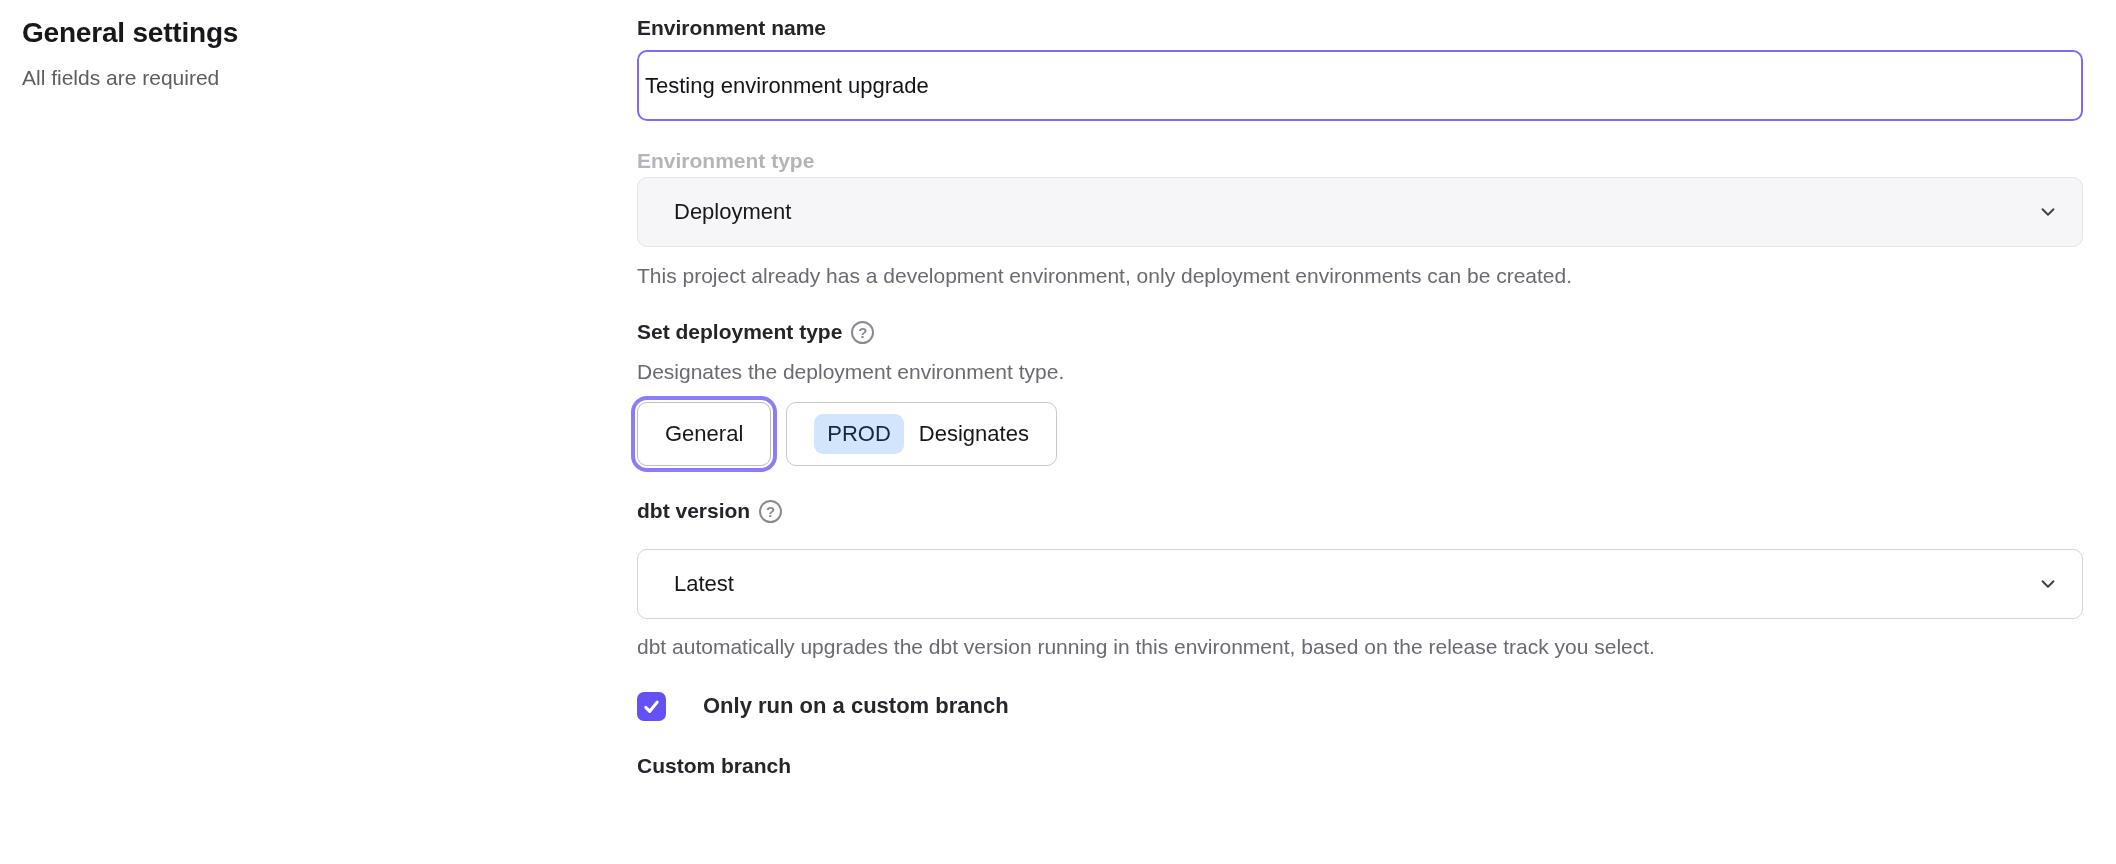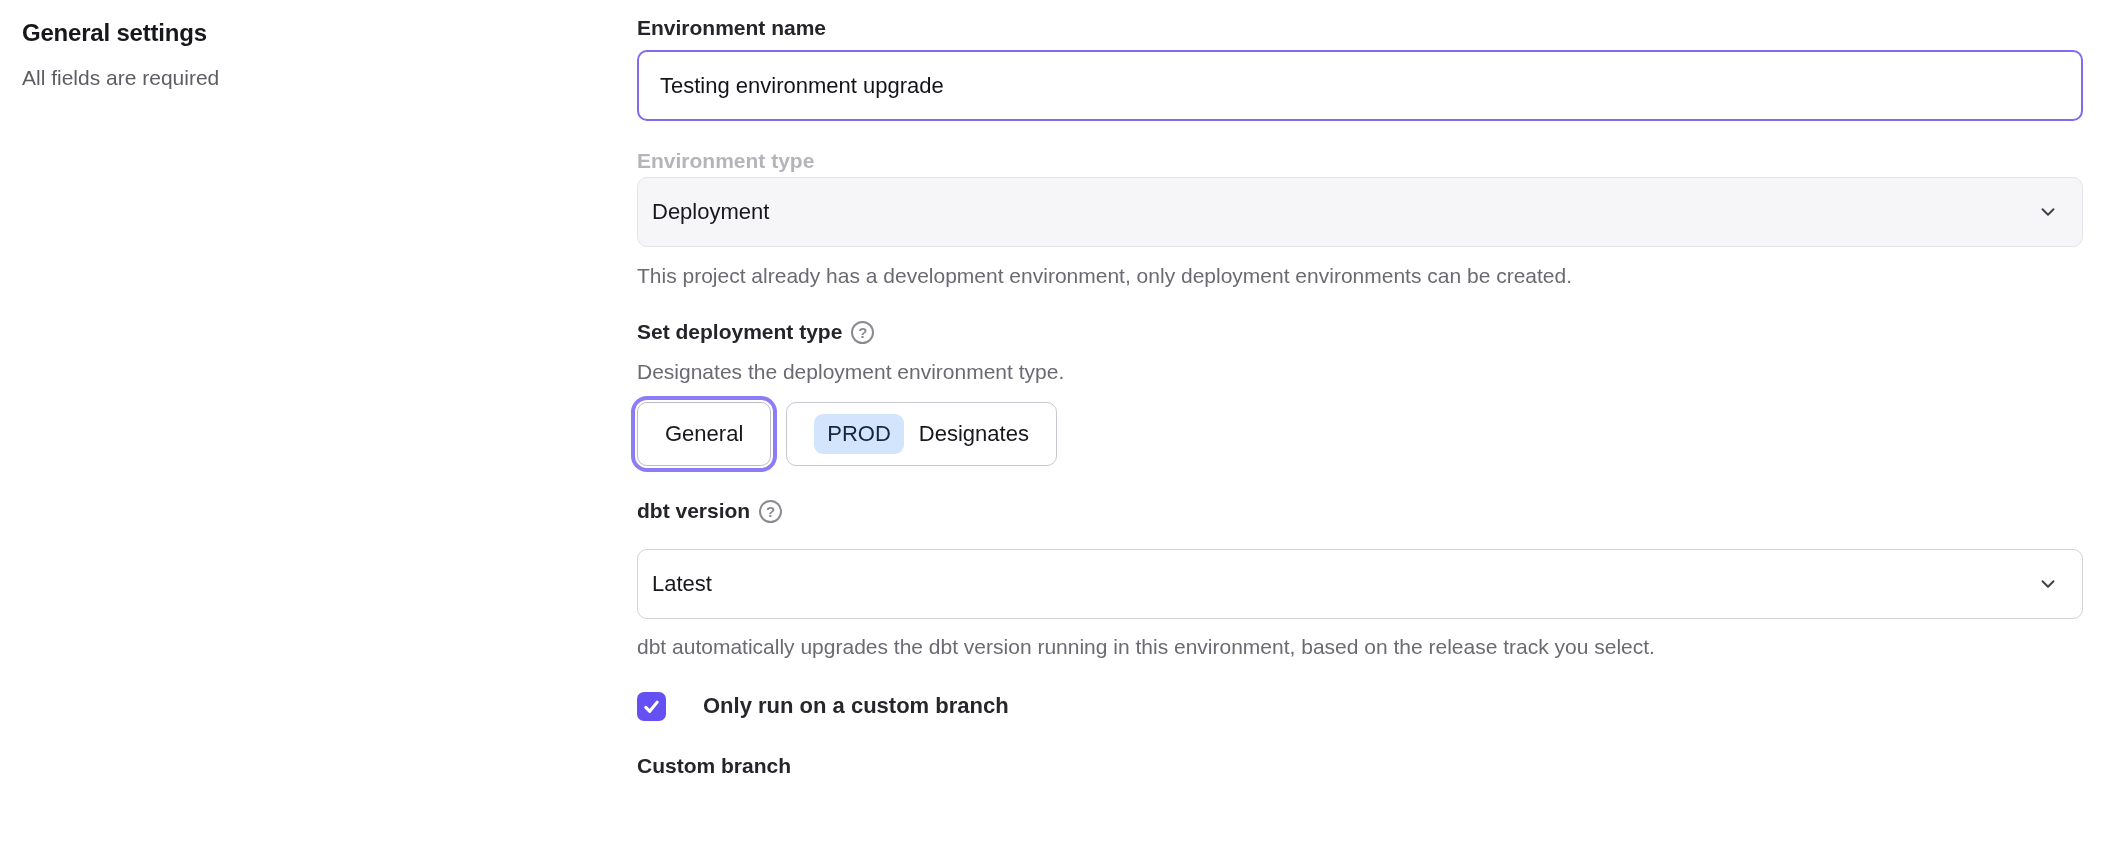--- a/index.html
+++ b/index.html
@@ -6,21 +6,21 @@
   html,body { background:#ffffff; }
   body {
     width:2116px; height:864px; position:relative; overflow:hidden;
     font-family:"Liberation Sans","DejaVu Sans",sans-serif;
     color:#1b1b20;
   }
 
   
   .page-head { position:absolute; left:22px; top:12px; }
   .page-head h1 {
-    font-size:24px; font-weight:700; color:#17171c; letter-spacing:-0.2px;
+    font-size:28px; font-weight:700; color:#17171c; letter-spacing:-0.2px;
     line-height:42px;
   }
   .page-head .sub {
     margin-top:11px; font-size:21px; color:#5d5d64; line-height:26px; font-weight:400;
   }
 
   
   .form-col { position:absolute; left:637px; top:0; width:1446px; padding-top:14px; }
 
   .field-label {
@@ -37,28 +37,28 @@
     width:23px; height:23px; border:2px solid #8a8a91; border-radius:50%;
     color:#8a8a91; font-size:15px; font-weight:700; line-height:1;
     display:inline-flex; align-items:center; justify-content:center;
     margin-left:9px; flex:0 0 auto;
   }
 
   .text-input {
     display:block; width:100%; height:71px; border-radius:10px;
     border:1px solid #d5d4da; background:#fff;
     font-family:inherit; font-size:22px; color:#141419; font-weight:400;
-    padding:0 21px; outline:none;
+    padding:0 6px; outline:none;
   }
   .text-input.focused { border:2px solid #8169f3; }
 
   .select-box {
     position:relative; width:100%; height:70px; border-radius:10px;
     border:1px solid #d5d4da; background:#fff;
-    display:flex; align-items:center; padding:0 14px;
+    display:flex; align-items:center; padding:0 36px;
     font-size:22px; color:#17171c; cursor:pointer;
   }
   .select-box.muted { background:#f6f6f8; border-color:#e4e4e8; }
   .select-box .chev { position:absolute; right:23px; top:50%; transform:translateY(-50%); display:flex; }
 
   
   .m-input1   { margin-top:8px; }
   .m-label2   { margin-top:26px; }
   .m-select1  { margin-top:2px; }
   .m-helper1  { margin-top:15px; }

